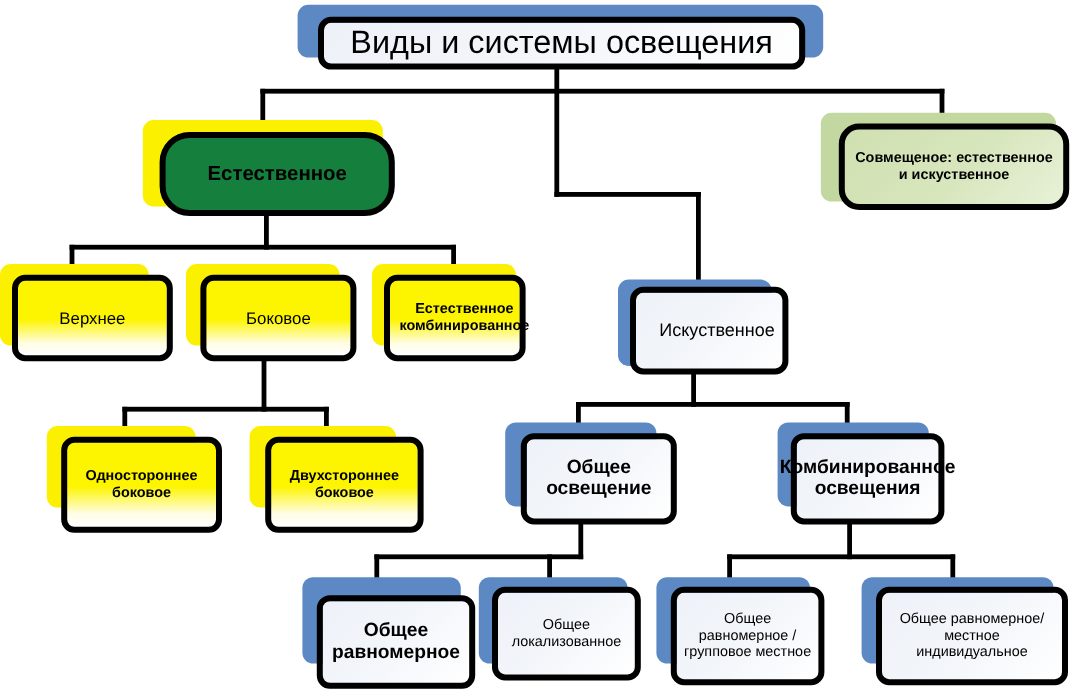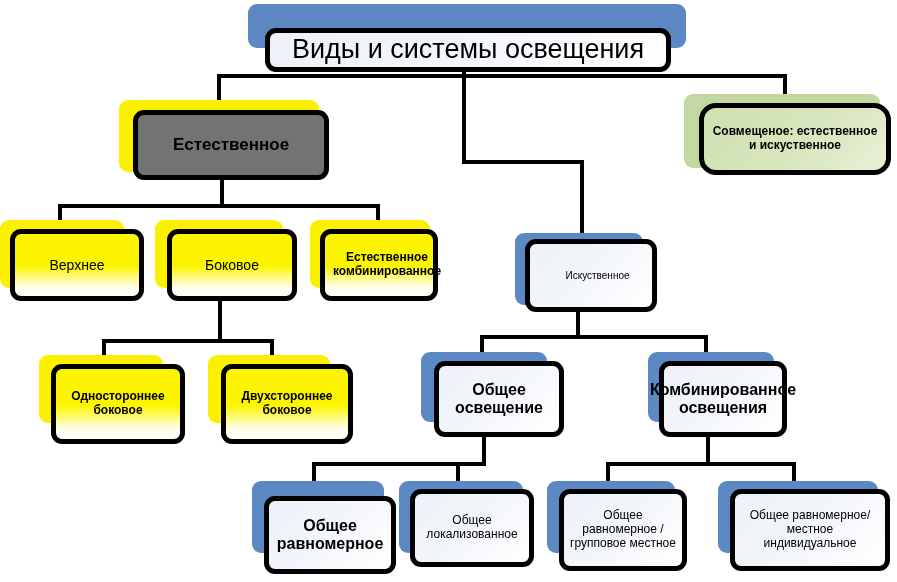--- a/index.html
+++ b/index.html
@@ -37,36 +37,36 @@
   }
   .card span{display:block;padding:0 4px;}
 
   
   .sh-blue{background:#5c89c4;}
   .card-blue{
     background:linear-gradient(135deg,#eef2f8 0%,#f2f5fa 45%,#ffffff 100%);
   }
   
   .sh-yellow{background:#fbf000;}
-  .card-yellow{background:#737373;}
+  .card-yellow{background:#15803d;border-radius:25px;}
   .card-yellow-fade{
     background:linear-gradient(180deg,#fdf500 0%,#fdf500 52%,#fffde4 84%,#ffffff 100%);
   }
   
   .sh-green{background:#c3d8a0;}
   .card-green{
     background:linear-gradient(135deg,#cfe0b0 0%,#d8e6bd 55%,#e8f1d8 100%);
   }
 
   
   .t-title{font-size:27px;}
   .t-lg{font-size:17px;font-weight:bold;}
   .t-md{font-size:14px;font-weight:normal;}
   .t-sm{font-size:12px;font-weight:bold;}
-  .t-reg{font-size:10px;font-weight:normal;padding-left:13px;}
+  .t-reg{font-size:15px;font-weight:normal;padding-left:13px;}
   .t-reg-s{font-size:12px;font-weight:normal;}
   .t-reg-b{font-size:16px;font-weight:bold;}
 </style>
 </head>
 <body>
 
 <div id="stage">
 
   <div class="ln lnv" style="left:462px;top:54px;width:4px;height:110px;"></div>
 
@@ -99,21 +99,21 @@
   <div class="ln lnv" style="left:312px;top:462px;width:4px;height:28px;"></div>
   <div class="ln lnv" style="left:456px;top:462px;width:4px;height:28px;"></div>
 
   <div class="ln lnv" style="left:706px;top:435px;width:4px;height:31px;"></div>
   <div class="ln lnh" style="left:606px;top:462px;width:190px;height:4px;"></div>
   <div class="ln lnv" style="left:606px;top:462px;width:4px;height:28px;"></div>
   <div class="ln lnv" style="left:792px;top:462px;width:4px;height:28px;"></div>
 
   <div class="node">
     <div class="shadow sh-blue" style="left:248px;top:4px;width:438px;height:44px;"></div>
-    <div class="card card-blue t-title" style="left:265px;top:28px;width:406px;height:44px;">
+    <div class="card card-blue t-title" style="left:265px;top:14px;width:406px;height:44px;">
       <span>Виды и системы освещения</span>
     </div>
   </div>
 
   <div class="node">
     <div class="shadow sh-green" style="left:684px;top:94px;width:196px;height:74px;"></div>
     <div class="card card-green t-sm" style="left:699px;top:103px;width:192px;height:72px;border-radius:17px;">
       <span>Совмещеное: естественное и искуственное</span>
     </div>
   </div>

